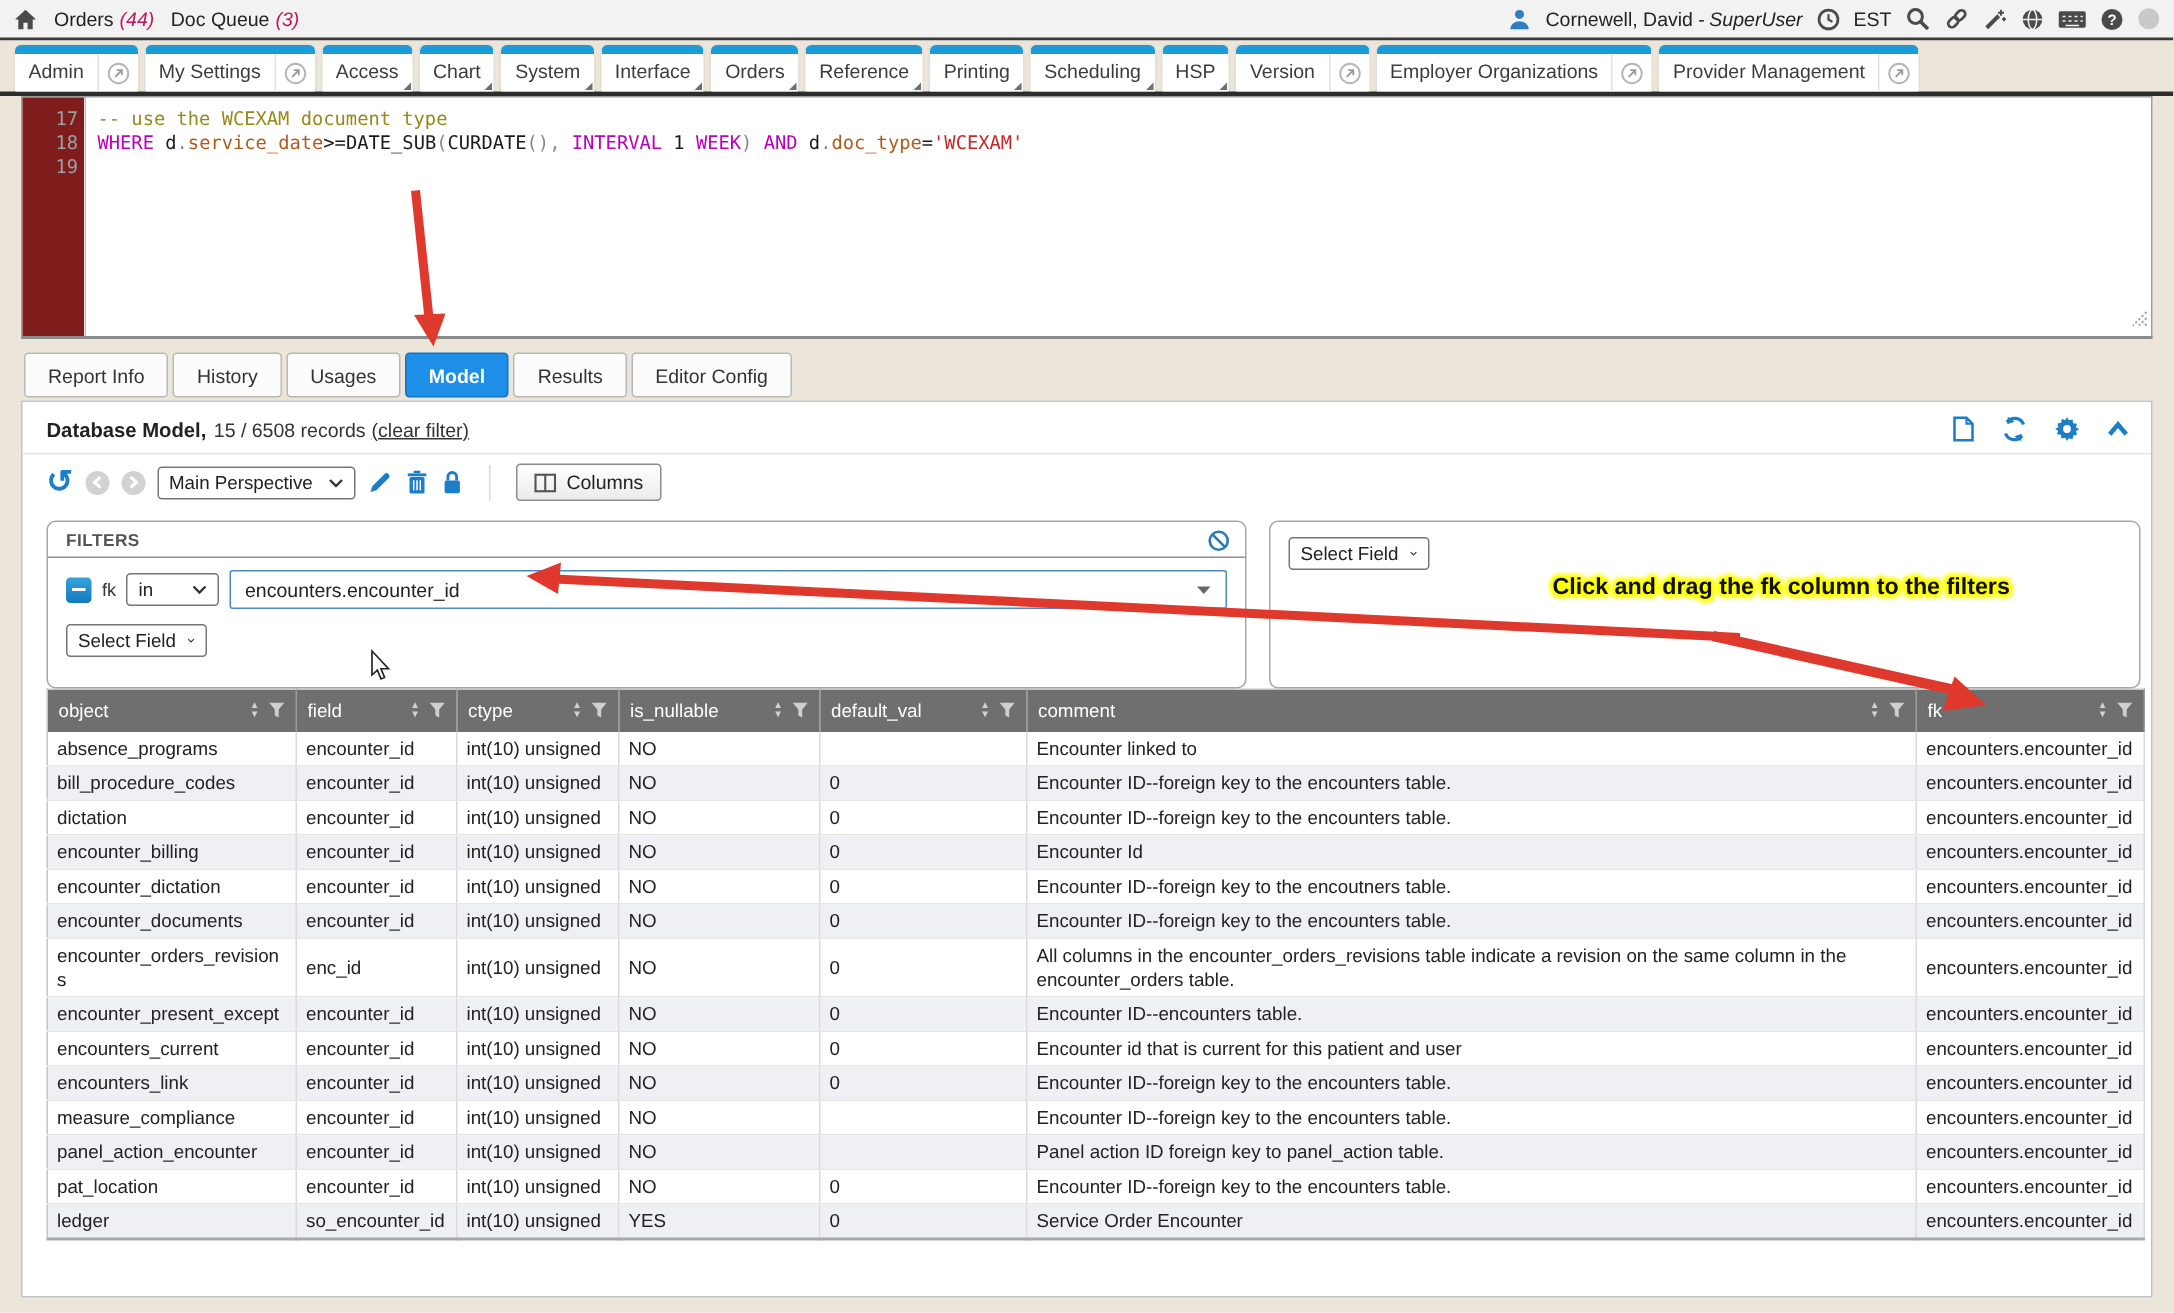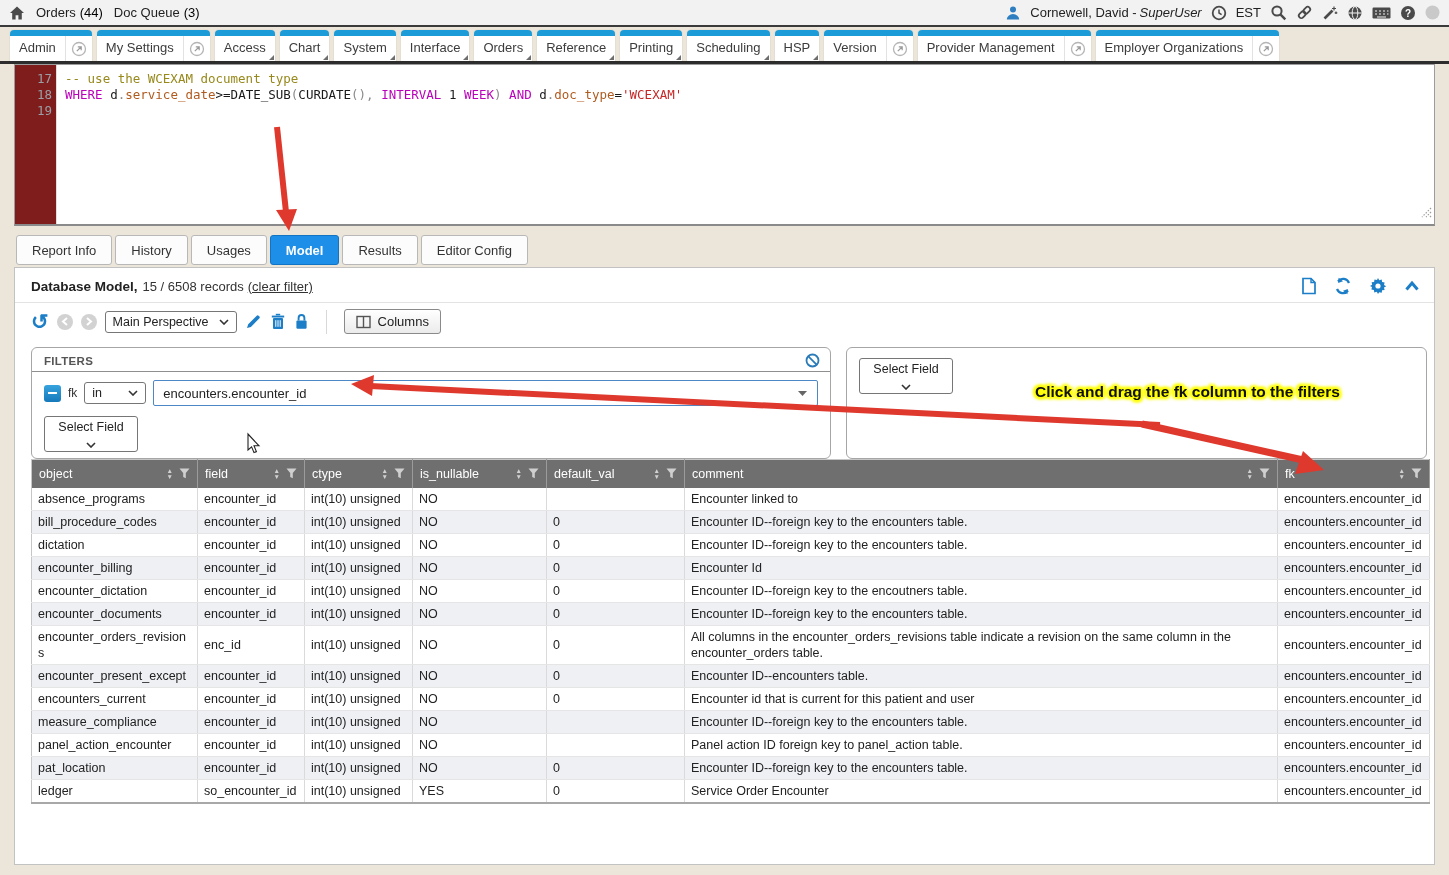--- a/index.html
+++ b/index.html
@@ -2,21 +2,21 @@
 <html><head>
 <meta charset="utf-8">
 <style>
   *{margin:0;padding:0;box-sizing:border-box;}
   html,body{background:#ece6da;}
   .page{position:relative;width:1449px;height:875px;background:#ece6da;font-family:"Liberation Sans",sans-serif;overflow:hidden;}
 
   
   .topbar{height:27px;background:#f2f2f2;border-bottom:2px solid #3a3a3a;display:flex;align-items:center;padding:0 9px;gap:11px;font-size:13px;color:#222;}
   .tb-link{display:inline-flex;gap:4px;cursor:pointer;}
-  .cnt{color:#000000;}
+  .cnt{color:#be185d;font-style:italic;}
   .tb-right{margin-left:auto;display:flex;align-items:center;gap:9px;}
   .tb-user{display:inline-flex;gap:3px;}
   .role{font-style:italic;}
   .tb-ic{display:inline-flex;align-items:center;}
 
   
   .navbar{background:#ece6da;border-bottom:3px solid #2d2d2d;display:flex;align-items:flex-end;padding:3px 10px 0 10px;gap:5px;height:37px;}
   .nav-tab{display:flex;align-items:stretch;background:#fff;border-radius:4px 4px 0 0;border-top:6px solid #1b9bd7;height:31px;position:relative;font-size:13px;color:#3c3c3c;cursor:pointer;box-shadow:0 0 0 1px rgba(0,0,0,0.03);}
   .nav-label{padding:4px 9px;white-space:nowrap;}
   .ext{border-left:1px solid #e2e2e2;display:flex;align-items:center;padding:0 5px;}
@@ -61,21 +61,21 @@
   .filters{width:800px;flex:none;}
   .groups{flex:1;}
   .fs-head{display:flex;align-items:center;justify-content:space-between;padding:5px 10px 3px 12px;border-bottom:1px solid #8f8f8f;font-size:11.5px;font-weight:700;color:#555;letter-spacing:.3px;}
   .fs-body{padding:8px 12px;}
   .f-row{display:flex;align-items:center;gap:7px;}
   .minus-btn{width:17px;height:17px;flex:none;border-radius:3px;background:linear-gradient(#36a3de,#1679ba);display:flex;align-items:center;justify-content:center;cursor:pointer;}
   .minus-btn i{width:9px;height:2px;background:#fff;}
   .f-label{font-size:12px;color:#333;}
   .op-select{width:62px;}
   .combo{flex:1;height:26px;border:1px solid #4e87c5;border-radius:2px;display:flex;align-items:center;justify-content:space-between;padding:0 9px;font-size:13px;color:#222;cursor:text;}
-  .add-select{margin-top:10px;width:94px;flex-direction:column;}
+  .add-select{margin-top:10px;width:94px;}
   .annotation{position:absolute;left:1020px;top:42px;font-size:15.5px;font-weight:800;color:#101010;white-space:nowrap;
     text-shadow:0 0 3px #ff0,2px 2px 3px #ff0,-2px -2px 3px #ff0,2px -2px 3px #ff0,-2px 2px 3px #ff0,0 2px 3px #ff0,0 -2px 3px #ff0,2px 0 3px #ff0,-2px 0 3px #ff0;}
 
   
   .grid-wrap{margin:12px 7px 0 16px;}
   table.grid{border-collapse:collapse;table-layout:fixed;width:1398px;border:1px solid #c6c6c6;border-bottom:2px solid #a8a8a8;font-size:12.5px;}
   th{background:#6f6f6f;color:#fff;font-weight:400;height:28px;padding:0 7px;border-right:1px solid #9b9b9b;cursor:pointer;}
   .th-in{display:flex;align-items:center;gap:6px;}
   .th-label{flex:1;text-align:left;overflow:hidden;white-space:nowrap;}
   .sort-icon{display:flex;flex-direction:column;font-size:6.5px;line-height:5.5px;color:#d2d2d2;}
@@ -227,30 +227,30 @@
       <div class="nav-tab">
         <span class="nav-label">Version</span>
         <span class="ext">
           <svg width="16" height="16" viewBox="0 0 16 16">
             <circle cx="8" cy="8" r="6.5" fill="none" stroke="#b5b5b5" stroke-width="1.3"></circle>
             <path d="M5.8 10.2 L10 6 M6.8 5.8 h3.4 v3.4" fill="none" stroke="#9a9a9a" stroke-width="1.2"></path>
           </svg>
         </span>
       </div>
       <div class="nav-tab">
-        <span class="nav-label">Provider Management</span>
+        <span class="nav-label">Employer Organizations</span>
         <span class="ext">
           <svg width="16" height="16" viewBox="0 0 16 16">
             <circle cx="8" cy="8" r="6.5" fill="none" stroke="#b5b5b5" stroke-width="1.3"></circle>
             <path d="M5.8 10.2 L10 6 M6.8 5.8 h3.4 v3.4" fill="none" stroke="#9a9a9a" stroke-width="1.2"></path>
           </svg>
         </span>
       </div>
       <div class="nav-tab">
-        <span class="nav-label">Employer Organizations</span>
+        <span class="nav-label">Provider Management</span>
         <span class="ext">
           <svg width="16" height="16" viewBox="0 0 16 16">
             <circle cx="8" cy="8" r="6.5" fill="none" stroke="#b5b5b5" stroke-width="1.3"></circle>
             <path d="M5.8 10.2 L10 6 M6.8 5.8 h3.4 v3.4" fill="none" stroke="#9a9a9a" stroke-width="1.2"></path>
           </svg>
         </span>
       </div>
     </nav>
 
   <div class="editor">
@@ -585,20 +585,29 @@
             <tr>
               <td>encounters_current</td>
               <td>encounter_id</td>
               <td>int(10) unsigned</td>
               <td>NO</td>
               <td>0</td>
               <td>Encounter id that is current for this patient and user</td>
               <td>encounters.encounter_id</td>
             </tr>
             <tr>
+              <td>encounters_link</td>
+              <td>encounter_id</td>
+              <td>int(10) unsigned</td>
+              <td>NO</td>
+              <td>0</td>
+              <td>Encounter ID--foreign key to the encounters table.</td>
+              <td>encounters.encounter_id</td>
+            </tr>
+            <tr>
               <td>measure_compliance</td>
               <td>encounter_id</td>
               <td>int(10) unsigned</td>
               <td>NO</td>
               <td></td>
               <td>Encounter ID--foreign key to the encounters table.</td>
               <td>encounters.encounter_id</td>
             </tr>
             <tr>
               <td>panel_action_encounter</td>

